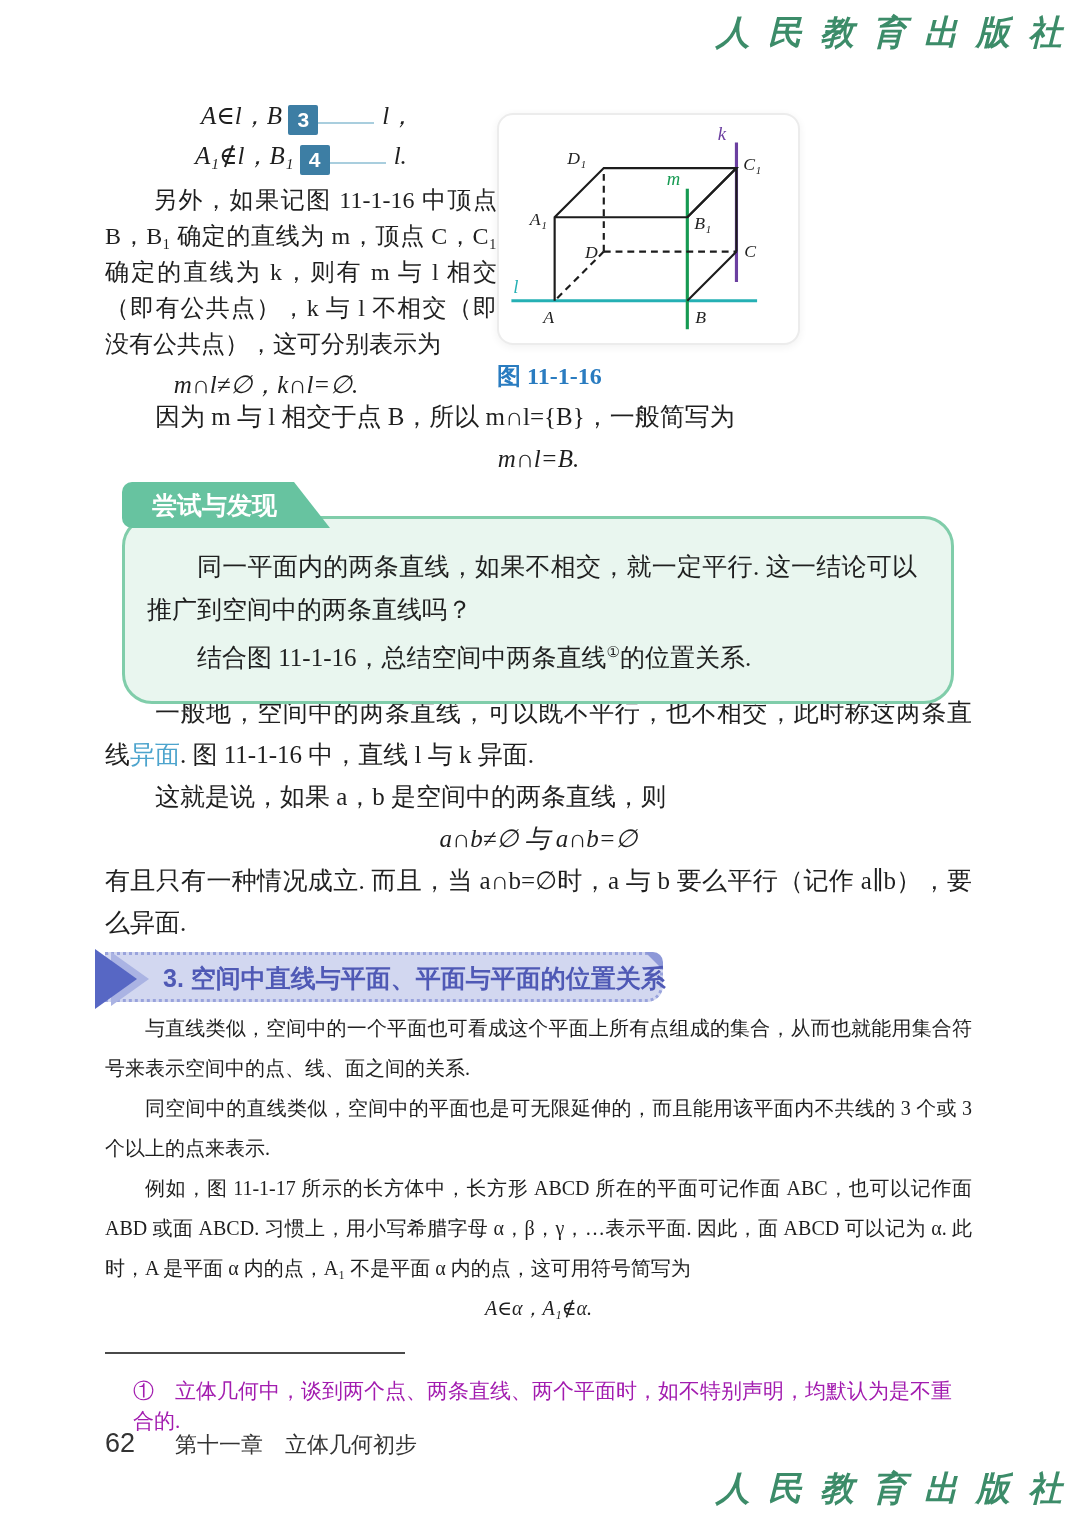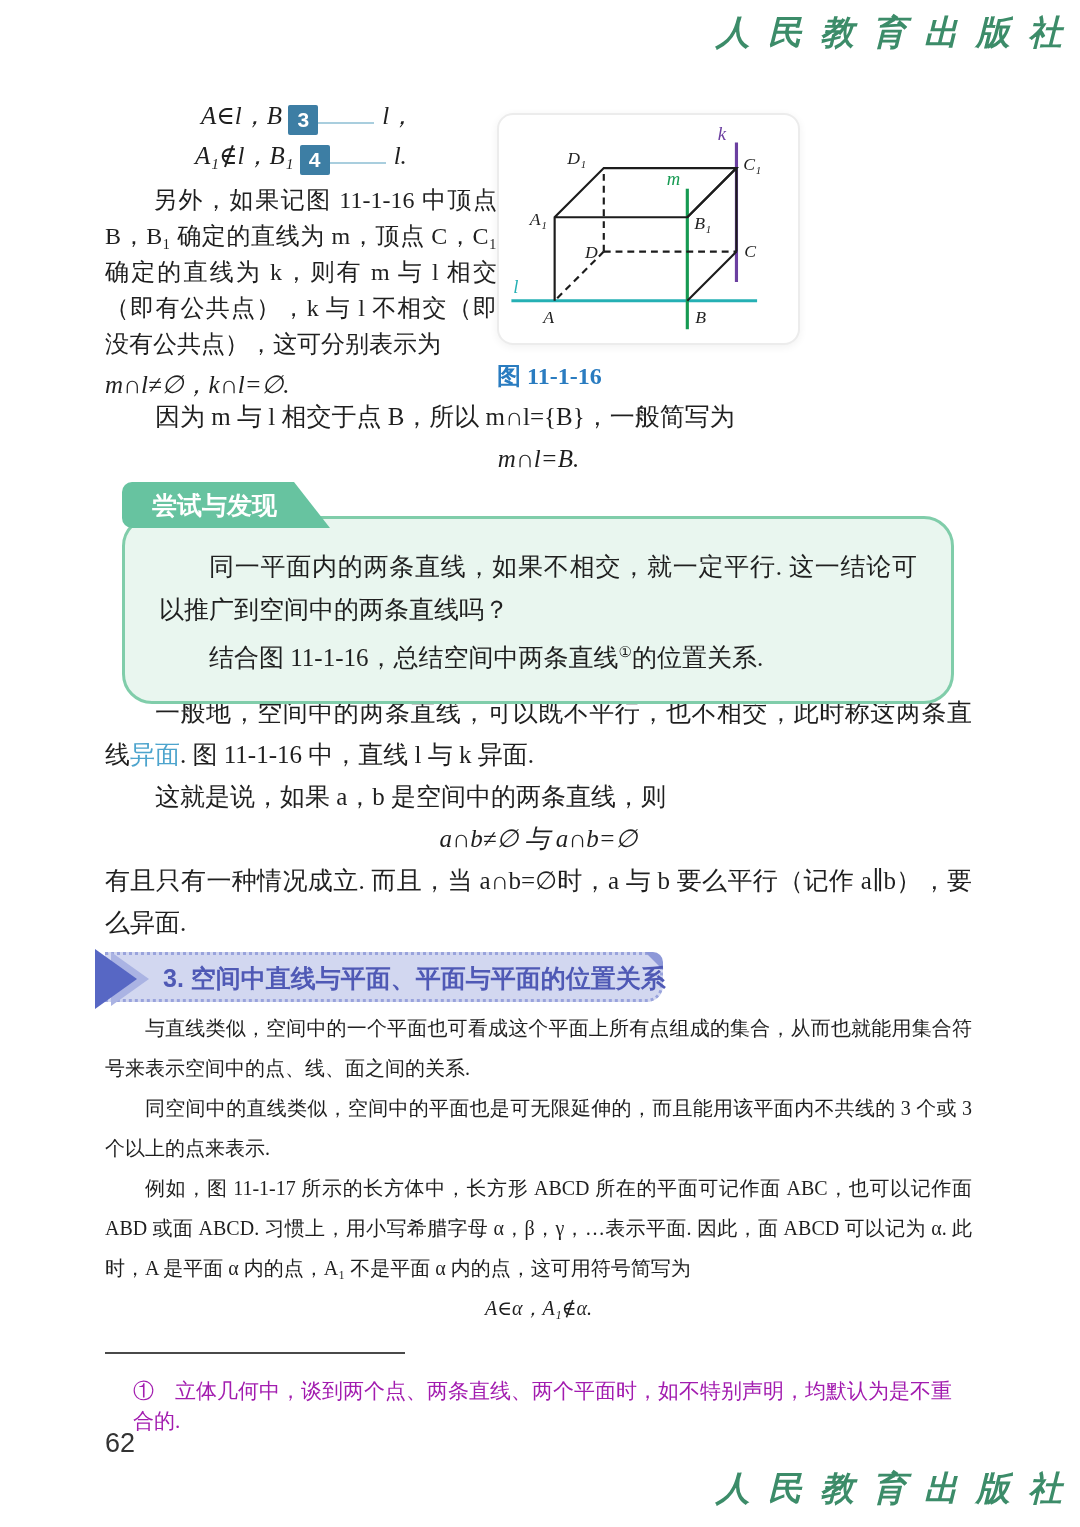--- a/index.html
+++ b/index.html
@@ -16,21 +16,21 @@
   
   .intro-left { position:absolute; left:105px; top:96px; width:392px; }
   .mline { font-size:25px; line-height:40px; padding-left:96px; white-space:nowrap; }
   .mline2 { padding-left:90px; }
   .math { font-style:italic; font-family:"Liberation Serif","DejaVu Serif",serif; }
   .ansbox { display:inline-block; min-width:30px; height:30px; line-height:30px; text-align:center;
             background:#3d7ea4; color:#fff; font-weight:bold; font-size:21px; font-style:normal;
             font-family:"Liberation Sans","DejaVu Sans",sans-serif; vertical-align:-3px; border-radius:2px; }
   .blank { display:inline-block; width:56px; height:22px; border-bottom:2px solid #a9cede; margin:0 8px 0 0; }
   .intro-para { margin-top:6px; font-size:24px; line-height:36px; text-align:justify; text-indent:2em; }
-  .formula { text-align:left; font-size:25px; line-height:42px; font-style:italic; }
+  .formula { text-align:center; font-size:25px; line-height:42px; font-style:italic; }
   .intro-f1 { margin-top:2px; margin-right:70px; }
 
   
   .fig-panel { position:absolute; left:497px; top:113px; width:303px; height:232px;
                background:#fff; border:2px solid #ececec; border-radius:16px;
                box-shadow:0 2px 8px rgba(0,0,0,0.06); }
   .fig-caption { position:absolute; left:497px; top:360px; width:303px; text-align:left;
                  color:#2a7cc0; font-weight:bold; font-size:24px; }
   .edge { fill:none; stroke-width:2.2; }
   .dashed { stroke-dasharray:7 5; }
@@ -44,21 +44,21 @@
   .center-f { text-align:center; font-style:italic; }
 
   
   .try-wrap { position:absolute; left:122px; top:482px; width:832px; }
   .try-tab { position:relative; z-index:2; width:208px; height:46px; line-height:46px;
              background:#67c3a0; color:#fff; font-weight:bold; font-size:25px;
              font-family:"Liberation Sans","DejaVu Sans",sans-serif; padding-left:30px;
              border-radius:10px 0 0 10px;
              clip-path:polygon(0 0, 172px 0, 208px 46px, 0 46px); }
   .try-box { position:relative; z-index:1; margin-top:-12px; border:3px solid #80cdaa; background:#e9f6ef;
-             border-radius:30px; padding:26px 34px 22px 34px; }
+             border-radius:30px; padding:26px 34px 22px 22px; }
   .try-box p { font-size:25px; line-height:43px; text-align:justify; }
   .try-box sup { font-size:15px; }
 
   
   .body-block { top:692px; }
 
   
   .sec-band { position:absolute; left:105px; top:952px; width:558px; height:50px;
               background:#d2d7f0; border:3px dotted #99a3dc; border-left:none;
               border-radius:0 16px 16px 0; }
@@ -171,17 +171,18 @@
     <div class="center-f">A∈α，A₁∉α.</div>
   </div>
 
   <div class="footnote">
     <div class="fn-rule"></div>
     <p class="fn-text"><span>①</span>　<span>立体几何中，谈到两个点、两条直线、两个平面时，如不特别声明，均默认为是不重合的.</span></p>
   </div>
 
   <div class="page-footer">
     <span class="pf-num">62</span>
+    <span class="pf-chapter">第十一章　立体几何初步</span>
   </div>
 
   <div class="logo logo-bottom">人民教育出版社</div>
 
 </div>
 
 </body></html>

